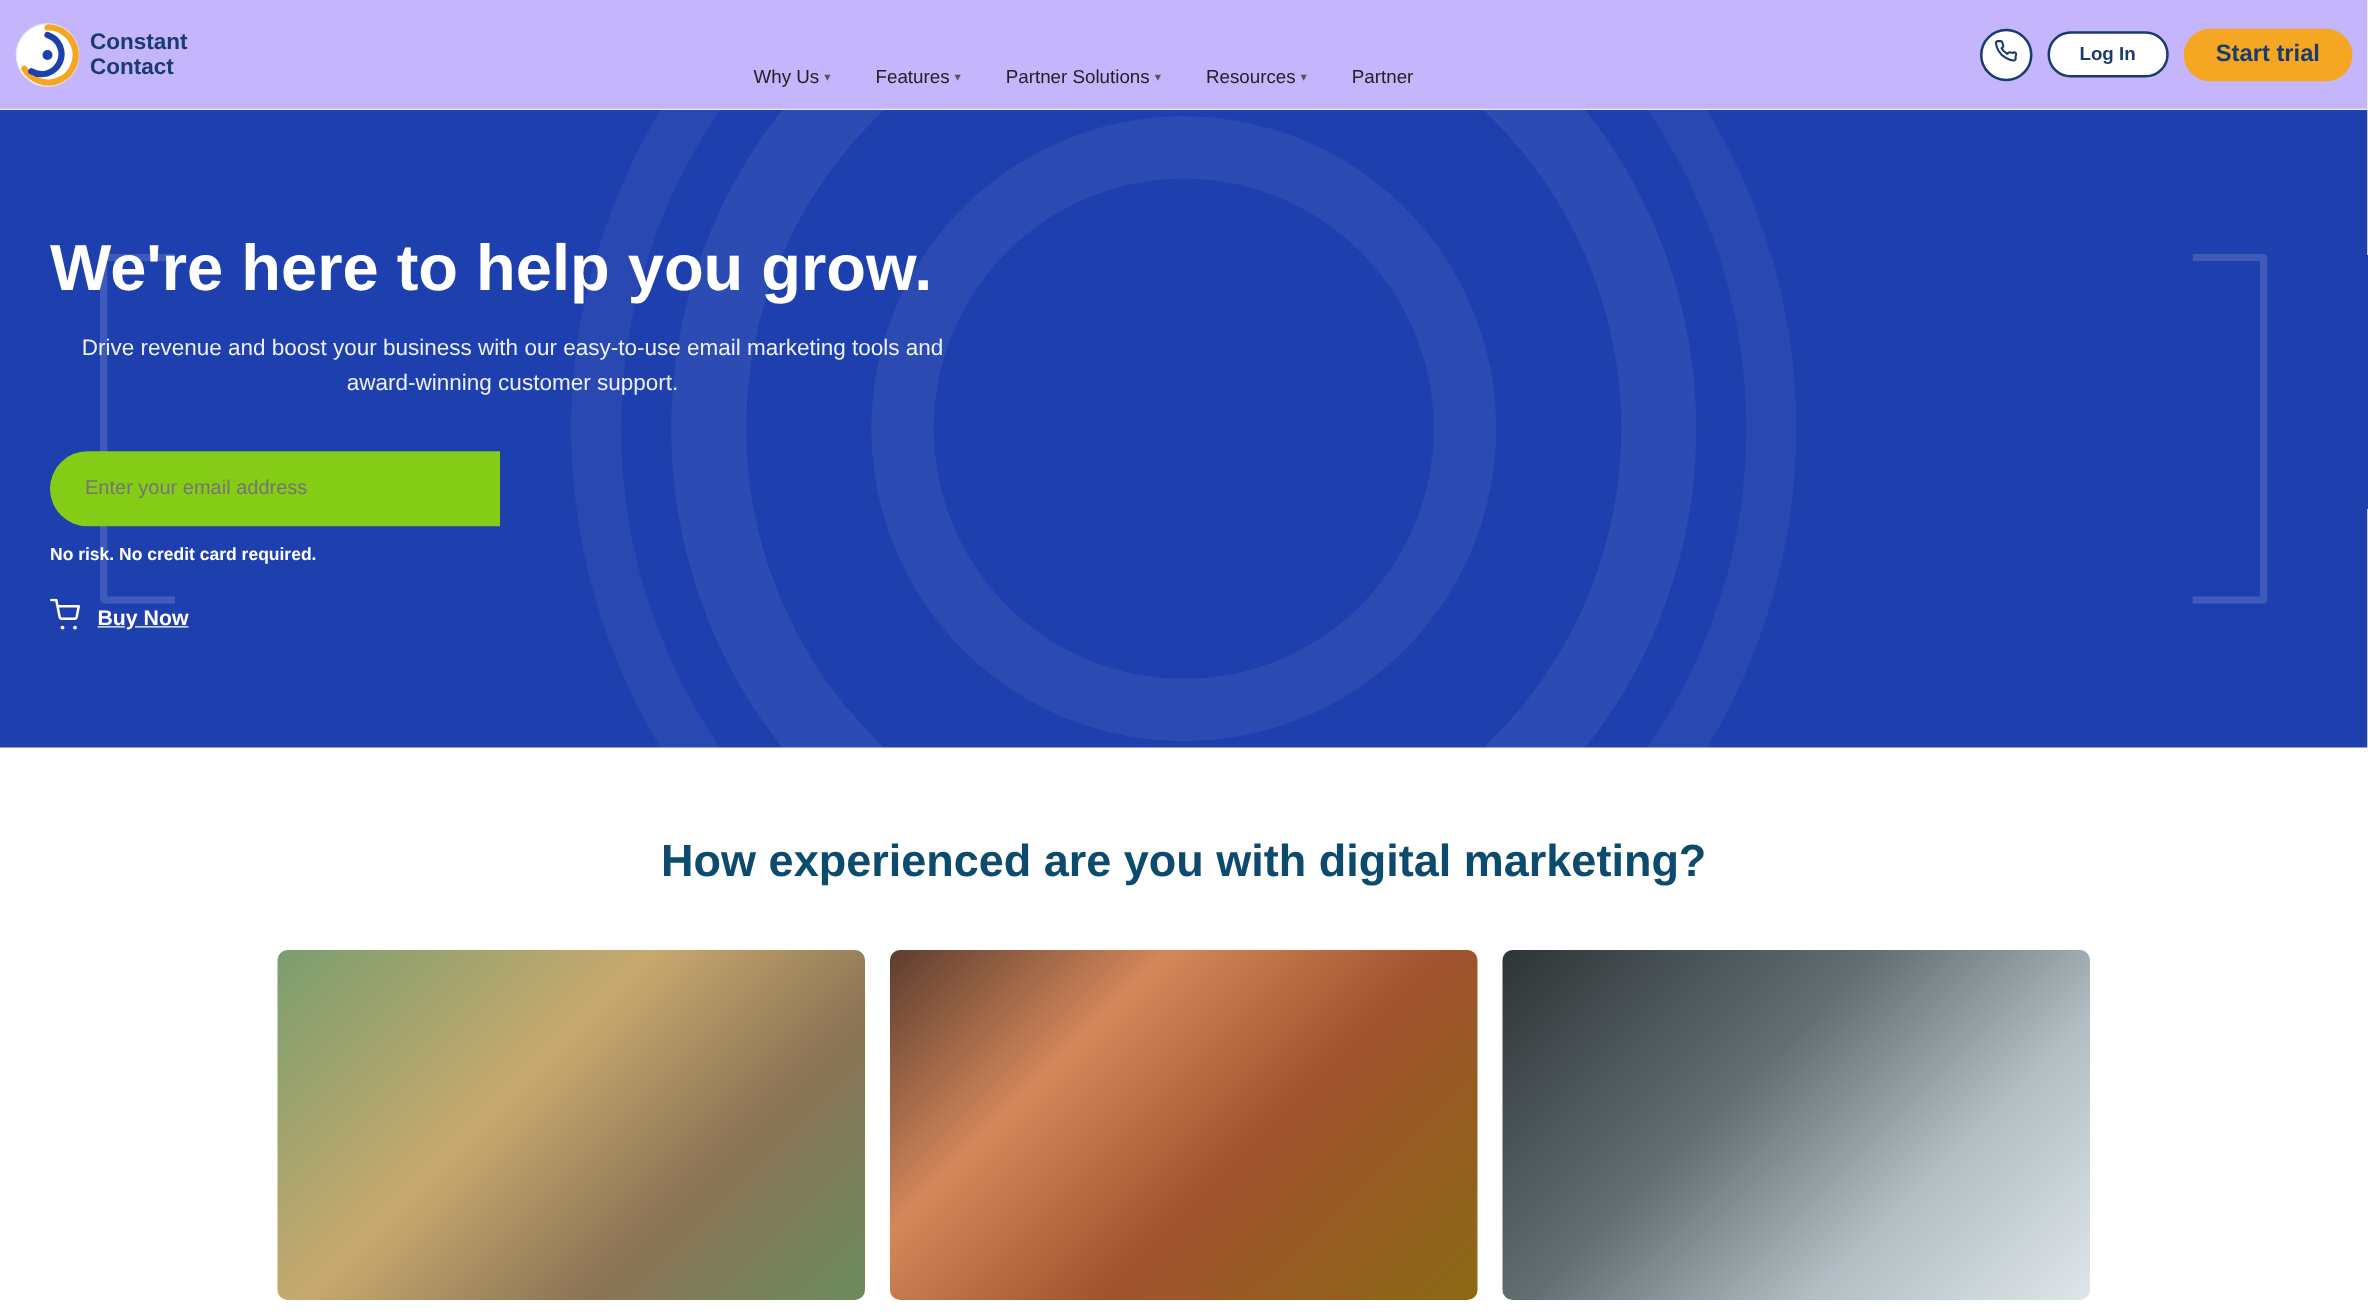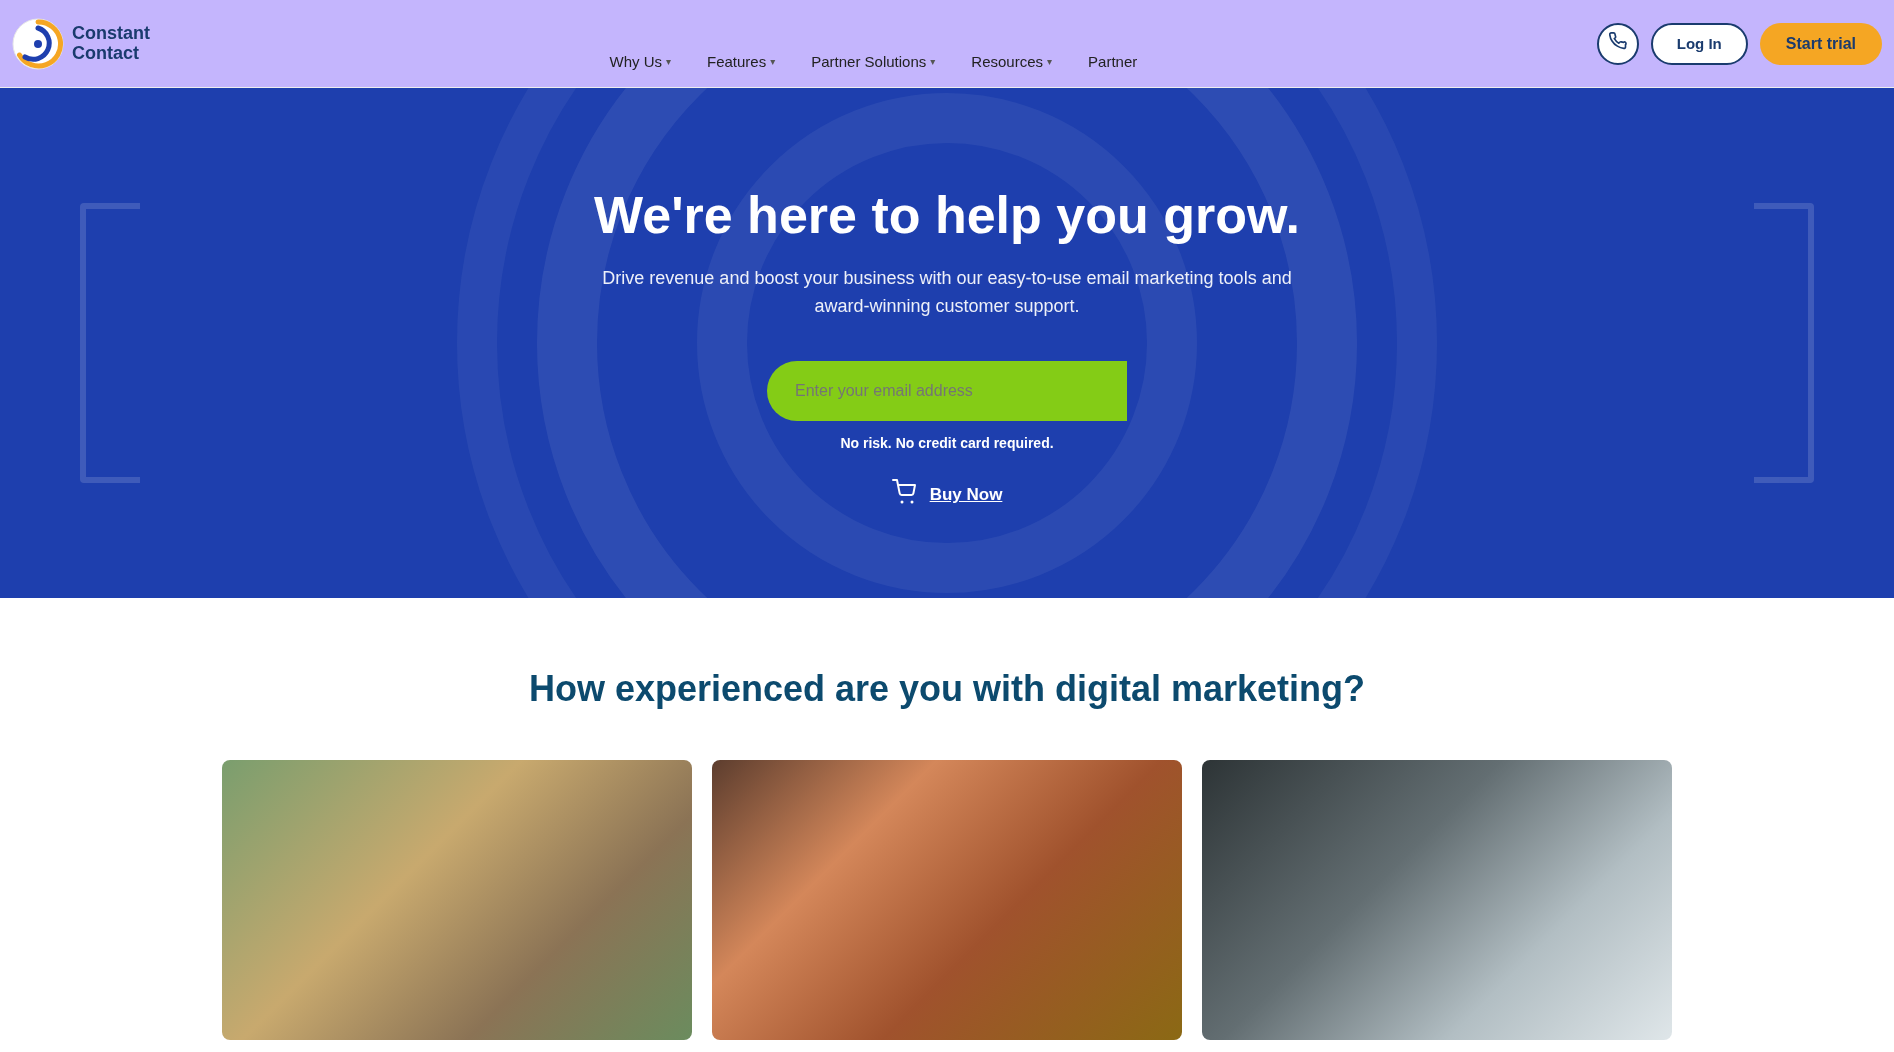--- a/index.html
+++ b/index.html
@@ -58,20 +58,21 @@
       cursor: pointer;
       border-radius: 4px;
       text-decoration: none;
     }
     .nav-chevron {
       font-size: 10px;
       color: #555;
     }
     .navbar-actions {
       display: flex;
+      align-items: center;
       gap: 12px;
     }
     .btn-phone {
       width: 42px;
       height: 42px;
       border-radius: 50%;
       border: 2px solid #1a3b6e;
       background: #fff;
       display: flex;
       align-items: center;
@@ -89,32 +90,32 @@
       font-size: 15px;
       font-weight: 600;
       cursor: pointer;
     }
     .btn-trial {
       padding: 10px 26px;
       border: none;
       border-radius: 24px;
       background: #f5a623;
       color: #1a3b6e;
-      font-size: 16px;
+      font-size: 19px;
       font-weight: 700;
       cursor: pointer;
     }
 
     
     .hero {
       background: #1e3fae;
       min-height: 510px;
       display: flex;
       flex-direction: column;
-      align-items: center;
+      align-items: flex-start;
       justify-content: center;
       padding: 60px 40px 50px;
       position: relative;
       overflow: hidden;
     }
     
     .hero::before {
       content: '';
       position: absolute;
       width: 700px;

